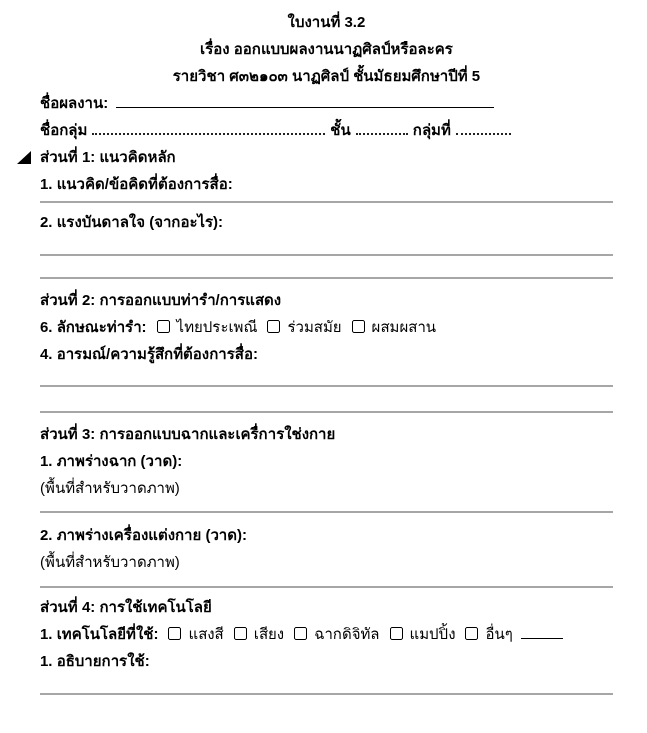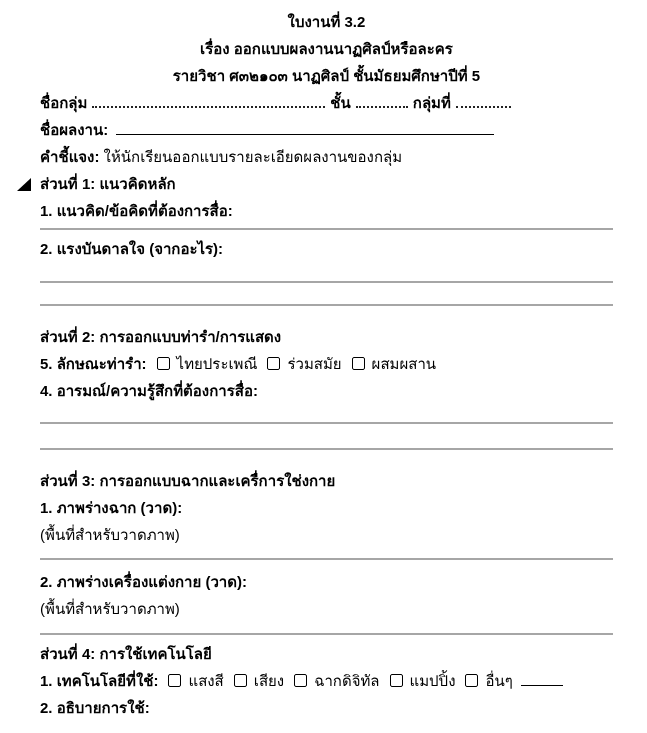--- a/index.html
+++ b/index.html
@@ -23,21 +23,21 @@
   }
   .center { text-align: center; }
   .bold { font-weight: 700; }
   .rule {
     height: 2px;
     background: #a6a6a6;
     width: 100%;
   }
   .mt4  { margin-top: 4px; }
   .mt5  { margin-top: 5px; }
-  .mt7  { margin-top: 17px; }
+  .mt7  { margin-top: 7px; }
   .mt8  { margin-top: 8px; }
   .mt10 { margin-top: 10px; }
   .mt11 { margin-top: 11px; }
   .mt18 { margin-top: 18px; }
   .mt19 { margin-top: 19px; }
   .mt21 { margin-top: 21px; }
   .mt24 { margin-top: 24px; }
   .dotted-fill {
     display: inline-block;
     height: 19px;
@@ -81,58 +81,54 @@
 </head>
 <body>
 
 <div class="page">
 
   <div class="row center bold">ใบงานที่ 3.2</div>
   <div class="row center bold">เรื่อง ออกแบบผลงานนาฏศิลป์หรือละคร</div>
   <div class="row center bold">รายวิชา ศ๓๒๑๐๓ นาฏศิลป์ ชั้นมัธยมศึกษาปีที่ 5</div>
 
   <div class="row">
-    <span class="bold">ชื่อกลุ่ม</span><span class="dotted-fill w235"></span><span class="bold">ชั้น</span><span class="dotted-fill w50"></span><span class="bold">กลุ่มที่</span><span class="dotted-fill w55"></span>
-  </div>
-
-  <div class="row">
     <span class="bold">ชื่อผลงาน:</span><span class="solid-fill w378"></span>
   </div>
 
   <div class="row">
-    <span class="bold">คำชี้แจง:</span>
-    <span>ให้นักเรียนออกแบบรายละเอียดผลงานของกลุ่ม</span>
+    <span class="bold">ชื่อกลุ่ม</span><span class="dotted-fill w235"></span><span class="bold">ชั้น</span><span class="dotted-fill w50"></span><span class="bold">กลุ่มที่</span><span class="dotted-fill w55"></span>
   </div>
+
 
   <div class="row bold">
     <span class="tri-marker"></span>
     <span>ส่วนที่ 1: แนวคิดหลัก</span>
   </div>
   <div class="row bold">1. แนวคิด/ข้อคิดที่ต้องการสื่อ:</div>
   <div class="rule mt4"></div>
   <div class="row bold mt5">2. แรงบันดาลใจ (จากอะไร):</div>
   <div class="rule mt19"></div>
   <div class="rule mt21"></div>
 
   <div class="row bold mt7">ส่วนที่ 2: การออกแบบท่ารำ/การแสดง</div>
   <div class="row">
-    <span class="bold">5. ลักษณะท่ารำ:</span><span class="checkbox"></span><span class="opt">ไทยประเพณี</span><span class="checkbox"></span><span class="opt">ร่วมสมัย</span><span class="checkbox"></span><span class="opt">ผสมผสาน</span>
+    <span class="bold">6. ลักษณะท่ารำ:</span><span class="checkbox"></span><span class="opt">ไทยประเพณี</span><span class="checkbox"></span><span class="opt">ร่วมสมัย</span><span class="checkbox"></span><span class="opt">ผสมผสาน</span>
   </div>
   <div class="row bold">4. อารมณ์/ความรู้สึกที่ต้องการสื่อ:</div>
   <div class="rule mt18"></div>
   <div class="rule mt24"></div>
 
   <div class="row bold mt7">ส่วนที่ 3: การออกแบบฉากและเครื่การใช่งกาย</div>
   <div class="row bold">1. ภาพร่างฉาก (วาด):</div>
   <div class="row">(พื้นที่สำหรับวาดภาพ)</div>
   <div class="rule mt10"></div>
   <div class="row bold mt8">2. ภาพร่างเครื่องแต่งกาย (วาด):</div>
   <div class="row">(พื้นที่สำหรับวาดภาพ)</div>
   <div class="rule mt11"></div>
 
   <div class="row bold mt5">ส่วนที่ 4: การใช้เทคโนโลยี</div>
   <div class="row">
     <span class="bold">1. เทคโนโลยีที่ใช้:</span><span class="checkbox"></span><span class="opt">แสงสี</span><span class="checkbox"></span><span class="opt">เสียง</span><span class="checkbox"></span><span class="opt">ฉากดิจิทัล</span><span class="checkbox"></span><span class="opt">แมปปิ้ง</span><span class="checkbox"></span><span class="opt">อื่นๆ</span><span class="solid-fill w42"></span>
   </div>
-  <div class="row bold">2. อธิบายการใช้:</div>
+  <div class="row bold">1. อธิบายการใช้:</div>
   <div class="rule mt19"></div>
 
 </div>
 
 </body></html>

